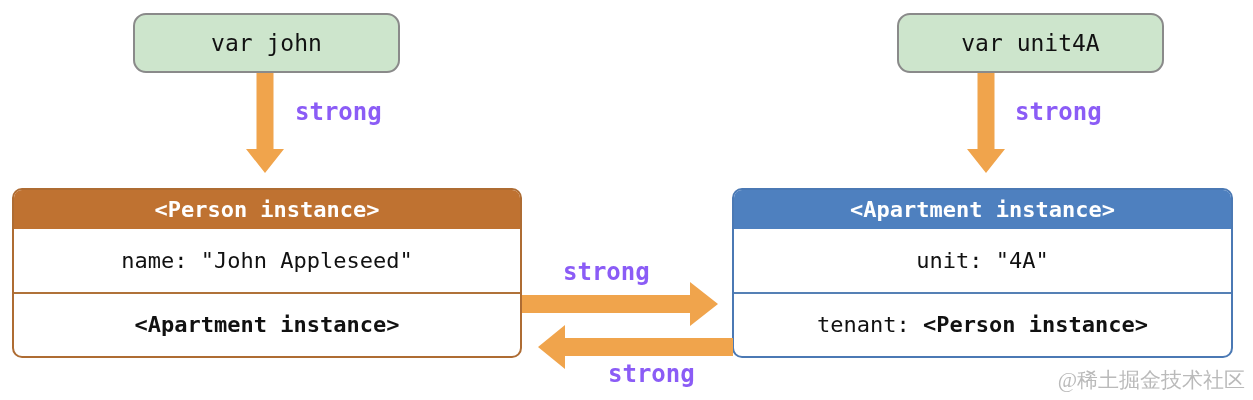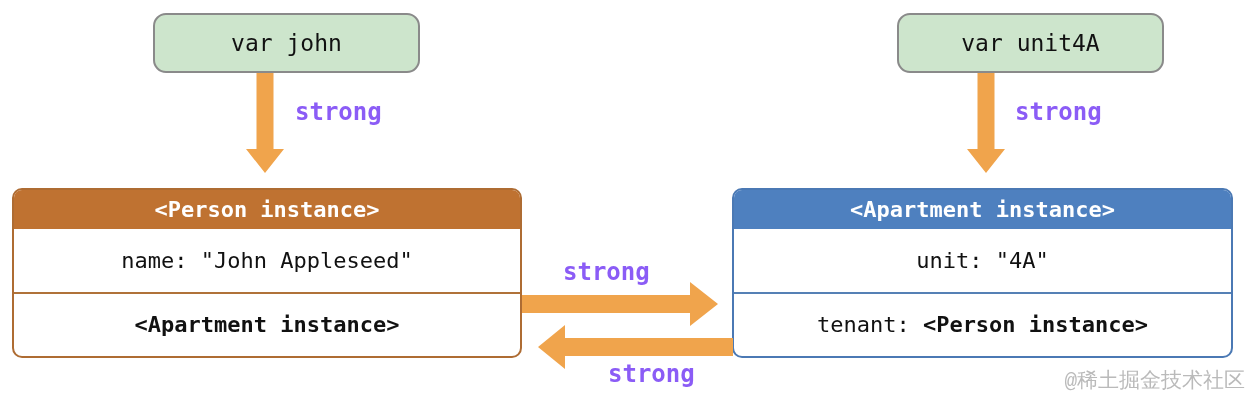--- a/index.html
+++ b/index.html
@@ -22,21 +22,21 @@
     height: 60px;
     background: #CDE5CC;
     border: 2px solid #8A8A8A;
     border-radius: 13px;
     display: flex;
     align-items: center;
     justify-content: center;
     font-size: 23px;
     color: #111111;
   }
-  #var-john  { left: 133px; top: 13px; margin-left: 20px; }
+  #var-john  { left: 133px; top: 13px; }
   #var-unit4a{ left: 853px; top: 13px; margin-left: 44px; }
 
   
   .instance-box {
     position: absolute;
     top: 188px;
     height: 170px;
     background: #ffffff;
     border-radius: 10px;
     overflow: hidden;
@@ -100,21 +100,21 @@
   #strong-3 { left: 563px;  top: 260px; }
   #strong-4 { left: 608px;  top: 362px; }
 
   
   .watermark {
     position: absolute;
     right: 8px;
     top: 366px;
     font-size: 21px;
     color: #BABABA;
-    font-family: Liberation Mono, monospace;
+    font-family: Liberation Serif, serif;
   }
 </style>
 </head>
 <body>
 
 <div class="canvas">
 
   <div class="var-box" id="var-john">
     <span>var john</span>
   </div>

